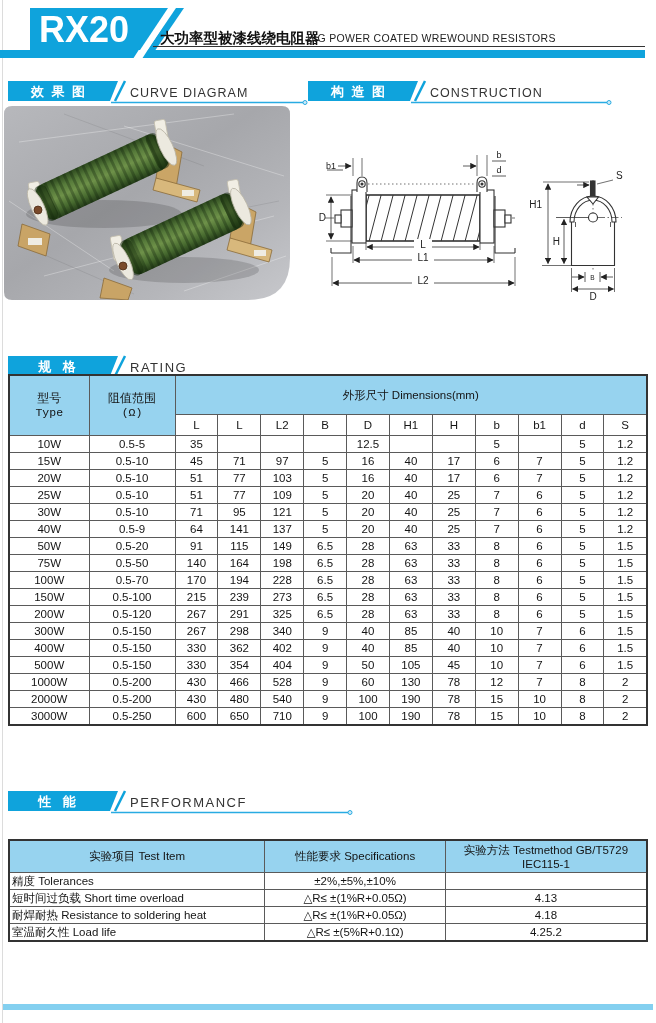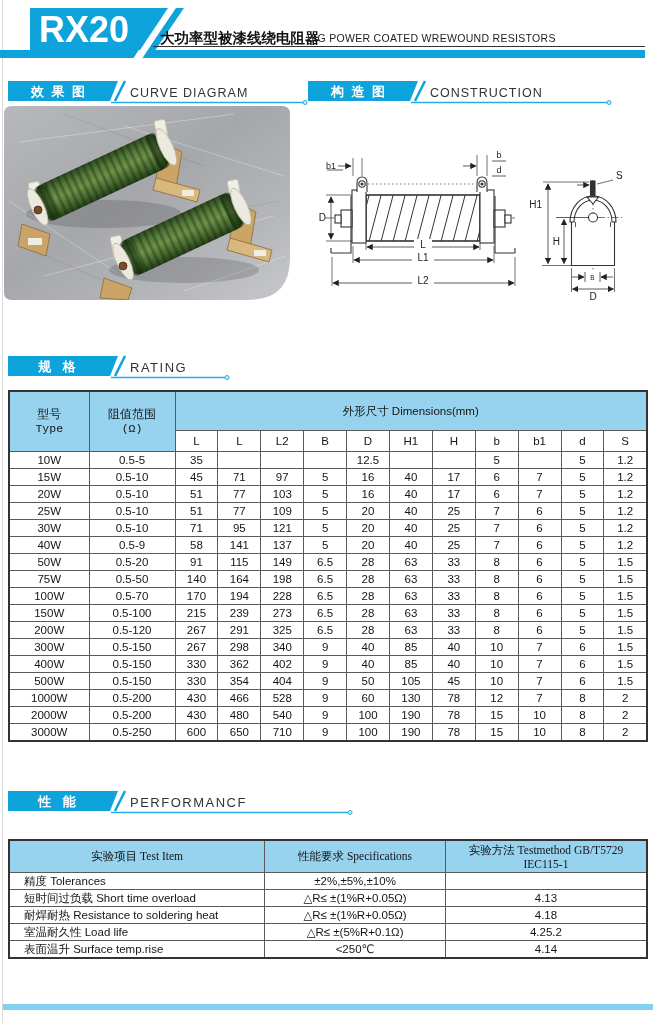--- a/index.html
+++ b/index.html
@@ -6,38 +6,38 @@
   body{
     width:656px;height:1023px;position:relative;background:#ffffff;
     font-family:"Liberation Sans","DejaVu Sans",sans-serif;
     overflow:hidden;color:#141414;
   }
   .abs{position:absolute;}
   .page-edge{left:2px;top:0;width:1px;height:1023px;background:#dcdcdc;}
 
   
   table{border-collapse:collapse;table-layout:fixed;background:#fff;}
-  .rating-table{left:8px;top:390px;width:544px;font-size:11.5px;}
+  .rating-table{left:8px;top:374px;width:544px;font-size:11.5px;}
   .perf-table{left:8px;top:839px;width:640px;font-size:11.5px;}
   .rating-table th,.rating-table td,
   .perf-table th,.perf-table td{
     border:1px solid #5a5a5a;text-align:center;vertical-align:middle;
     padding:0 2px;color:#141414;font-weight:400;
   }
   .rating-table{border:2px solid #333;}
   .perf-table{border:2px solid #333;}
   th.hdr,.perf-table th{background:#97d3ef;}
   .rating-table thead tr.r1 th{height:38px;}
   .rating-table thead tr.r2 th{height:20px;}
   .rating-table tbody td{height:16px;line-height:16px;}
   .hdr .cn{display:block;font-size:12px;line-height:15px;}
   .hdr .en{display:block;font-size:11.5px;line-height:14px;font-family:Liberation Mono, monospace;}
-  .perf-table thead th{height:31px;font-family:Liberation Serif, serif;}
+  .perf-table thead th{height:31px;}
   .perf-table tbody td{height:16px;line-height:16px;}
-  .perf-table tbody td:first-child{text-align:left;padding-left:14px;}
+  .perf-table tbody td:first-child{text-align:left;padding-left:2px;}
 
   
   text{font-family:"Liberation Sans","DejaVu Sans",sans-serif;}
   .dim{font-size:10px;fill:#222;}
   .dims{font-size:9px;fill:#222;}
 </style>
 </head>
 <body>
 
 <div class="abs page-edge"></div>
@@ -384,21 +384,21 @@
         <td>40</td>
         <td>25</td>
         <td>7</td>
         <td>6</td>
         <td>5</td>
         <td>1.2</td>
       </tr>
       <tr>
         <td>40W</td>
         <td>0.5-9</td>
-        <td>58</td>
+        <td>64</td>
         <td>141</td>
         <td>137</td>
         <td>5</td>
         <td>20</td>
         <td>40</td>
         <td>25</td>
         <td>7</td>
         <td>6</td>
         <td>5</td>
         <td>1.2</td>
@@ -607,21 +607,16 @@
       <tr>
         <td>耐焊耐热 Resistance to soldering heat</td>
         <td>△R≤ ±(1%R+0.05Ω)</td>
         <td>4.18</td>
       </tr>
       <tr>
         <td>室温耐久性 Load life</td>
         <td>△R≤ ±(5%R+0.1Ω)</td>
         <td>4.25.2</td>
       </tr>
-      <tr>
-        <td>表面温升 Surface temp.rise</td>
-        <td>&lt;250℃</td>
-        <td>4.14</td>
-      </tr>
     </tbody>
 </table>
 
 <div class="abs" style="left:3px;top:1004px;width:650px;height:6px;background:#84d0f0"></div>
 
 </body></html>

